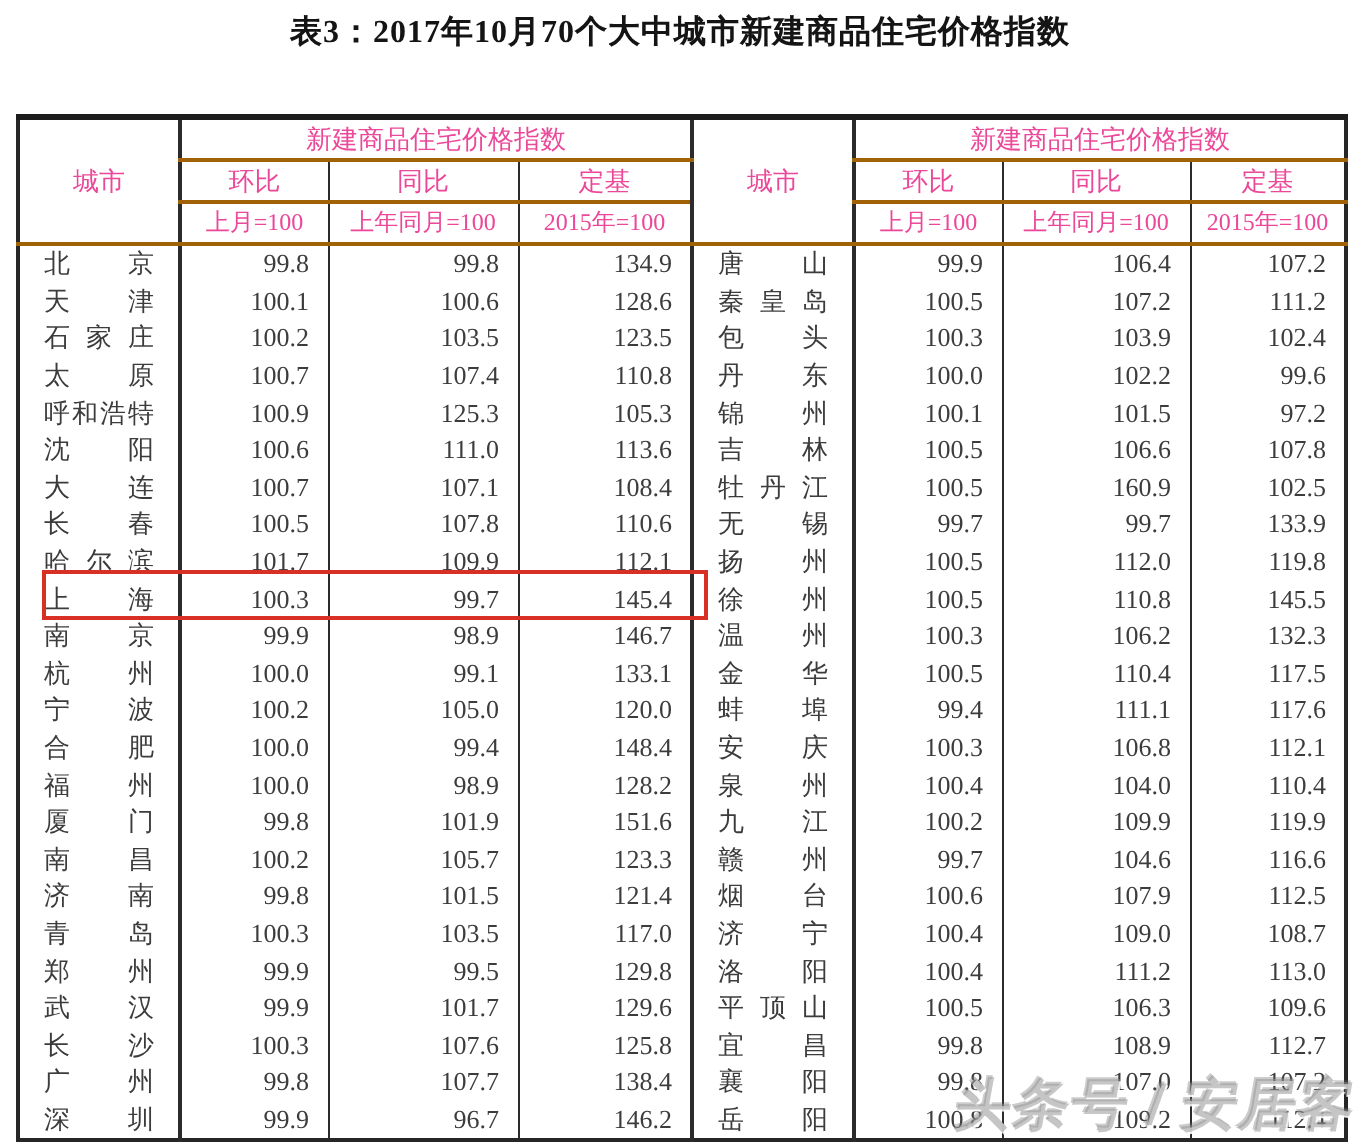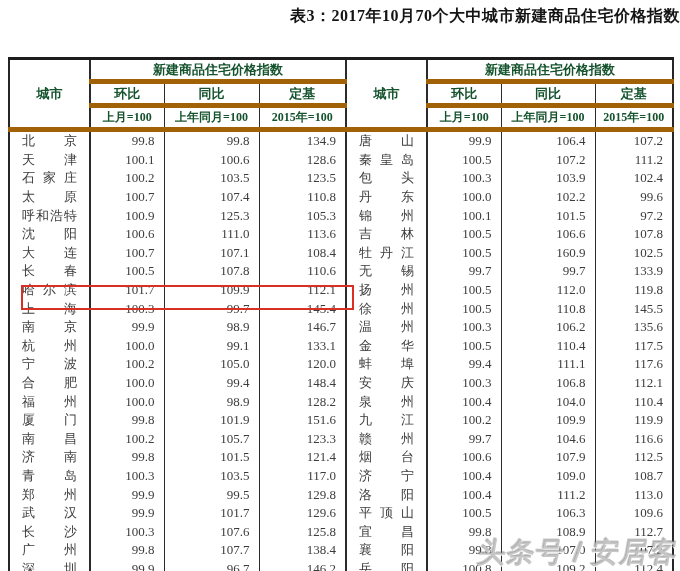--- a/index.html
+++ b/index.html
@@ -2,35 +2,35 @@
 <html><head>
 <meta charset="utf-8">
 <style>
   html,body { margin:0; padding:0; background:#ffffff; }
   .page {
     position:relative; width:680px; height:571px; background:#fff;
     font-family:"Liberation Serif","DejaVu Serif",serif; overflow:hidden;
   }
   .title {
     position:absolute; top:6px; left:0; width:100%;
-    text-align:right; font-weight:bold; font-size:16px; color:#141414;
+    text-align:center; font-weight:bold; font-size:16px; color:#141414;
     letter-spacing:0.5px;
   }
   table.idx {
     position:absolute; left:8px; top:57px; width:664px;
     border-collapse:collapse; table-layout:fixed;
     border:2px solid #262626; border-top:3px solid #1c1c1c;
   }
   col.c1,col.c5 { width:81px; }
   col.c2,col.c6 { width:74px; }
   col.c3 { width:95px; } col.c7 { width:94px; }
   col.c4 { width:87px; } col.c8 { width:78px; }
   thead th {
-    font-weight:bold; font-size:13px; color:#14532d;
-    height:19px; padding:0; border-bottom:5px solid #a16207;
+    font-weight:normal; font-size:13px; color:#ec4899;
+    height:19px; padding:0; border-bottom:2px solid #a16207;
     text-align:center; vertical-align:middle;
   }
   thead tr.subrow th { font-size:12px; }
   tbody td {
     font-size:13px; color:#3c3c3c; height:18.6px; padding:0;
     vertical-align:middle; overflow:hidden; white-space:nowrap;
   }
   .bL2 { border-left:2px solid #2b2b2b; }
   .bL1 { border-left:1px solid #2b2b2b; }
   td.num { text-align:right; padding-right:9px; }
@@ -236,21 +236,21 @@
             <div class="cname">南京</div>
           </td>
           <td class="num bL2">99.9</td>
           <td class="num bL1">98.9</td>
           <td class="num bL1">146.7</td>
           <td class="city bL2">
             <div class="cname">温州</div>
           </td>
           <td class="num bL2">100.3</td>
           <td class="num bL1">106.2</td>
-          <td class="num bL1">135.6</td>
+          <td class="num bL1">132.3</td>
         </tr>
         <tr>
           <td class="city">
             <div class="cname">杭州</div>
           </td>
           <td class="num bL2">100.0</td>
           <td class="num bL1">99.1</td>
           <td class="num bL1">133.1</td>
           <td class="city bL2">
             <div class="cname">金华</div>

